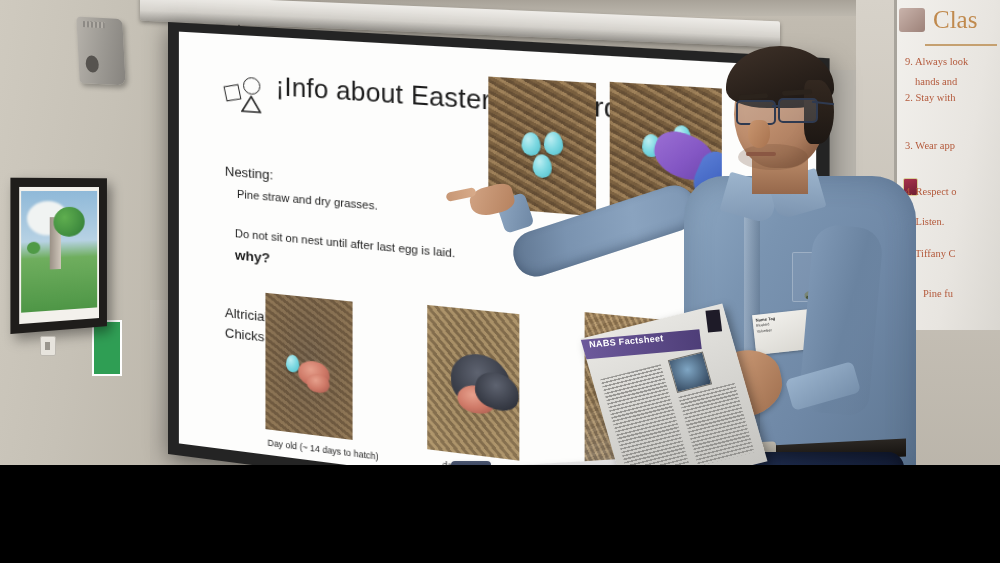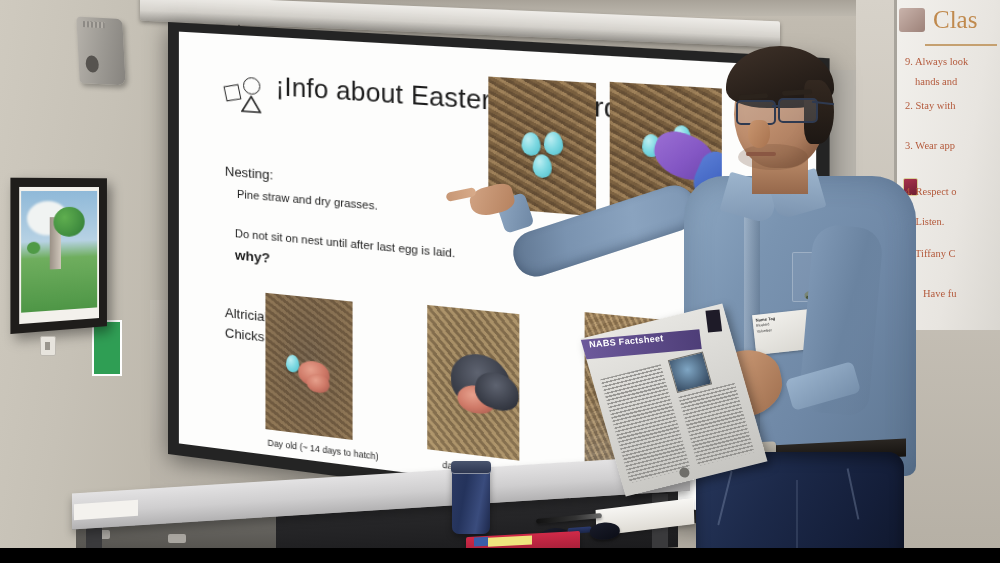--- a/index.html
+++ b/index.html
@@ -1,19 +1,19 @@
 <!DOCTYPE html>
 <html><head>
 <meta charset="utf-8">
 <style>
   html,body{margin:0;padding:0;background:#000;}
   body{font-family:"Liberation Sans",sans-serif;}
 
   #stage{
-    position:relative;width:1000px;height:548px;overflow:hidden;
+    position:relative;width:1000px;height:465px;overflow:hidden;
     background:#b9b5ad;
   }
 
   
   .wall-left{
     position:absolute;left:0;top:0;width:196px;height:563px;
     background:linear-gradient(100deg,#cfcabf 0%,#c6c1b6 45%,#b9b3a7 100%);
   }
   .wall-upper{
     position:absolute;left:0;top:0;width:1000px;height:70px;
@@ -468,27 +468,27 @@
   <div class="wall-back"></div>
   <div class="wall-edge"></div>
   <div class="wall-right"></div>
 
   <div class="whiteboard">
     <div class="wb-magnet"></div>
     <div class="wb-line wb-title">Clas</div>
     <div class="wb-underline"></div>
     <div class="wb-line wb-rule" style="top:56px">9. Always look</div>
     <div class="wb-line wb-rule" style="top:76px;left:18px">hands and</div>
-    <div class="wb-line wb-rule" style="top:100px">2. Stay with</div>
+    <div class="wb-line wb-rule" style="top:92px">2. Stay with</div>
     <div class="wb-line wb-rule" style="top:140px">3. Wear app</div>
     <div class="wb-sticker"></div>
     <div class="wb-line wb-rule" style="top:186px">4. Respect o</div>
     <div class="wb-line wb-rule" style="top:216px">5. Listen.</div>
     <div class="wb-line wb-rule" style="top:248px;left:18px">Tiffany C</div>
-    <div class="wb-line wb-rule" style="top:288px;left:26px">Have fu</div>
+    <div class="wb-line wb-rule" style="top:288px;left:26px">Pine fu</div>
   </div>
   <div class="wb-green"></div>
 
   <div class="frame">
     <div class="frame-mat"></div>
     <div class="frame-art">
       <div class="art-cloud"></div>
       <div class="art-bush"></div>
       <div class="art-trunk"></div>
       <div class="art-can"></div>

